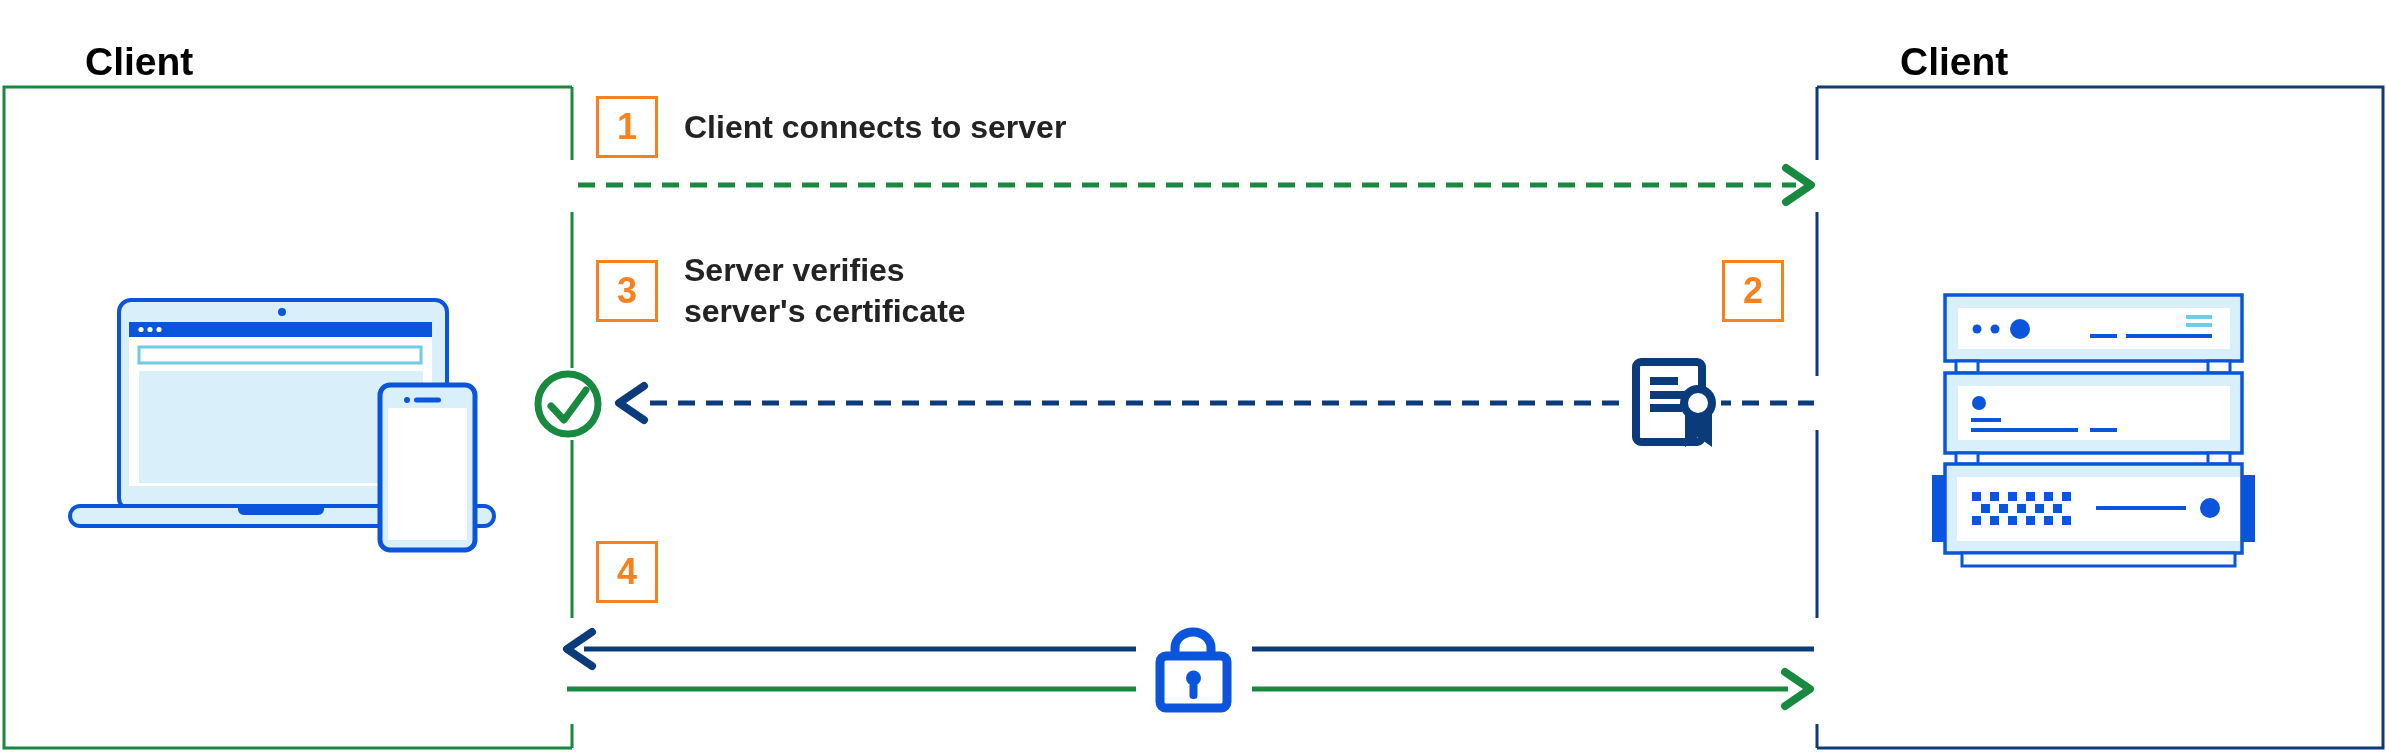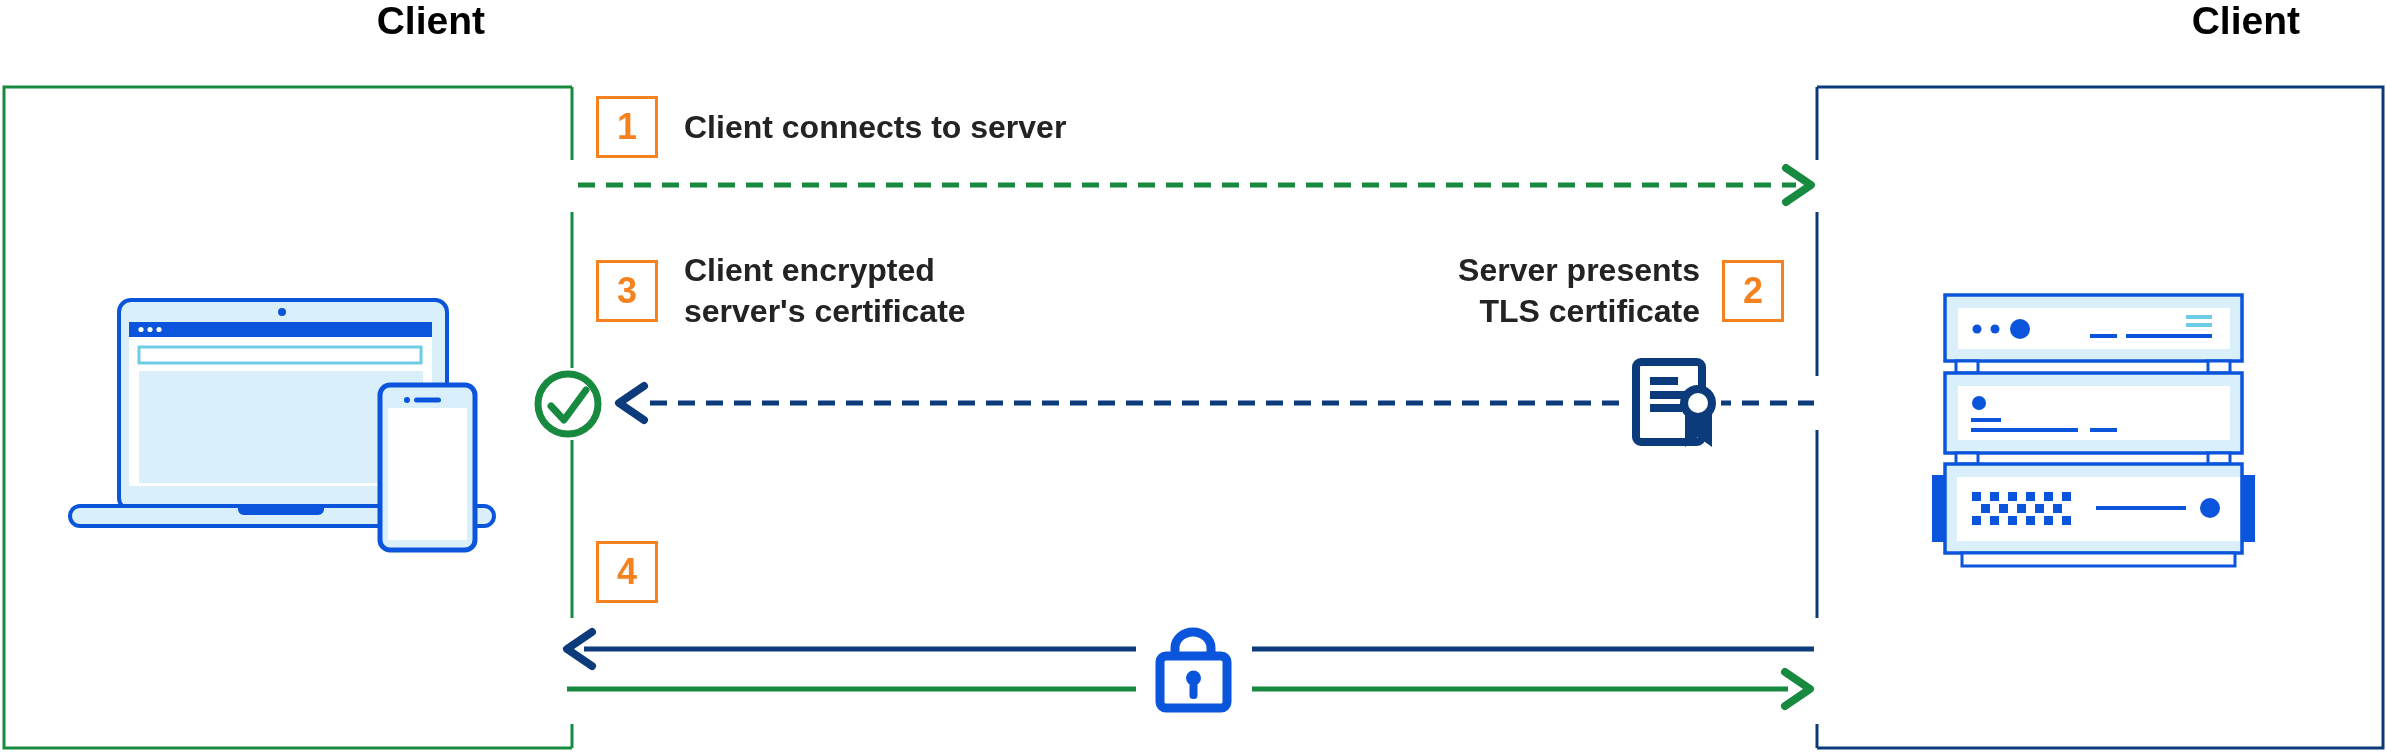--- a/index.html
+++ b/index.html
@@ -11,22 +11,22 @@
     --orange:#f6821f;
     --ink:#232323;
   }
   html,body{margin:0;padding:0;background:#fff;}
   .canvas{
     position:relative;width:2386px;height:756px;background:#fff;overflow:hidden;
     font-family:"Liberation Sans", sans-serif;
   }
   .layer{position:absolute;left:0;top:0;}
   .title{
-    position:absolute;width:400px;text-align:right;
-    font-size:39px;font-weight:700;color:#000;line-height:44px;
+    position:absolute;width:400px;text-align:left;
+    font-size:39px;font-weight:700;color:#000;line-height:44px;margin-top:41px;
   }
   .badge{
     position:absolute;width:56px;height:56px;
     border:3.5px solid var(--orange);
     color:var(--orange);font-size:36px;font-weight:700;
     display:flex;align-items:center;justify-content:center;
     background:#fff;box-sizing:content-box;
   }
   .step-label{
     position:absolute;
@@ -170,18 +170,16 @@
 
   <div class="title" style="left:85px;top:-1px;">Client</div>
   <div class="title" style="left:1900px;top:-1px;">Client</div>
 
   <div class="badge" style="left:596px;top:96px;">1</div>
   <div class="badge" style="left:1722px;top:260px;">2</div>
   <div class="badge" style="left:596px;top:260px;">3</div>
   <div class="badge" style="left:596px;top:541px;">4</div>
 
   <div class="step-label" style="left:684px;top:107px;text-align:right;">Client connects to server</div>
-  <div class="step-label right" style="right:686px;top:250px;">Server presents
-TLS certificate</div>
-  <div class="step-label" style="left:684px;top:250px;">Client encrypted
+  <div class="step-label" style="left:684px;top:250px;">Server verifies
 server's certificate</div>
 
 </div>
 
 </body></html>

